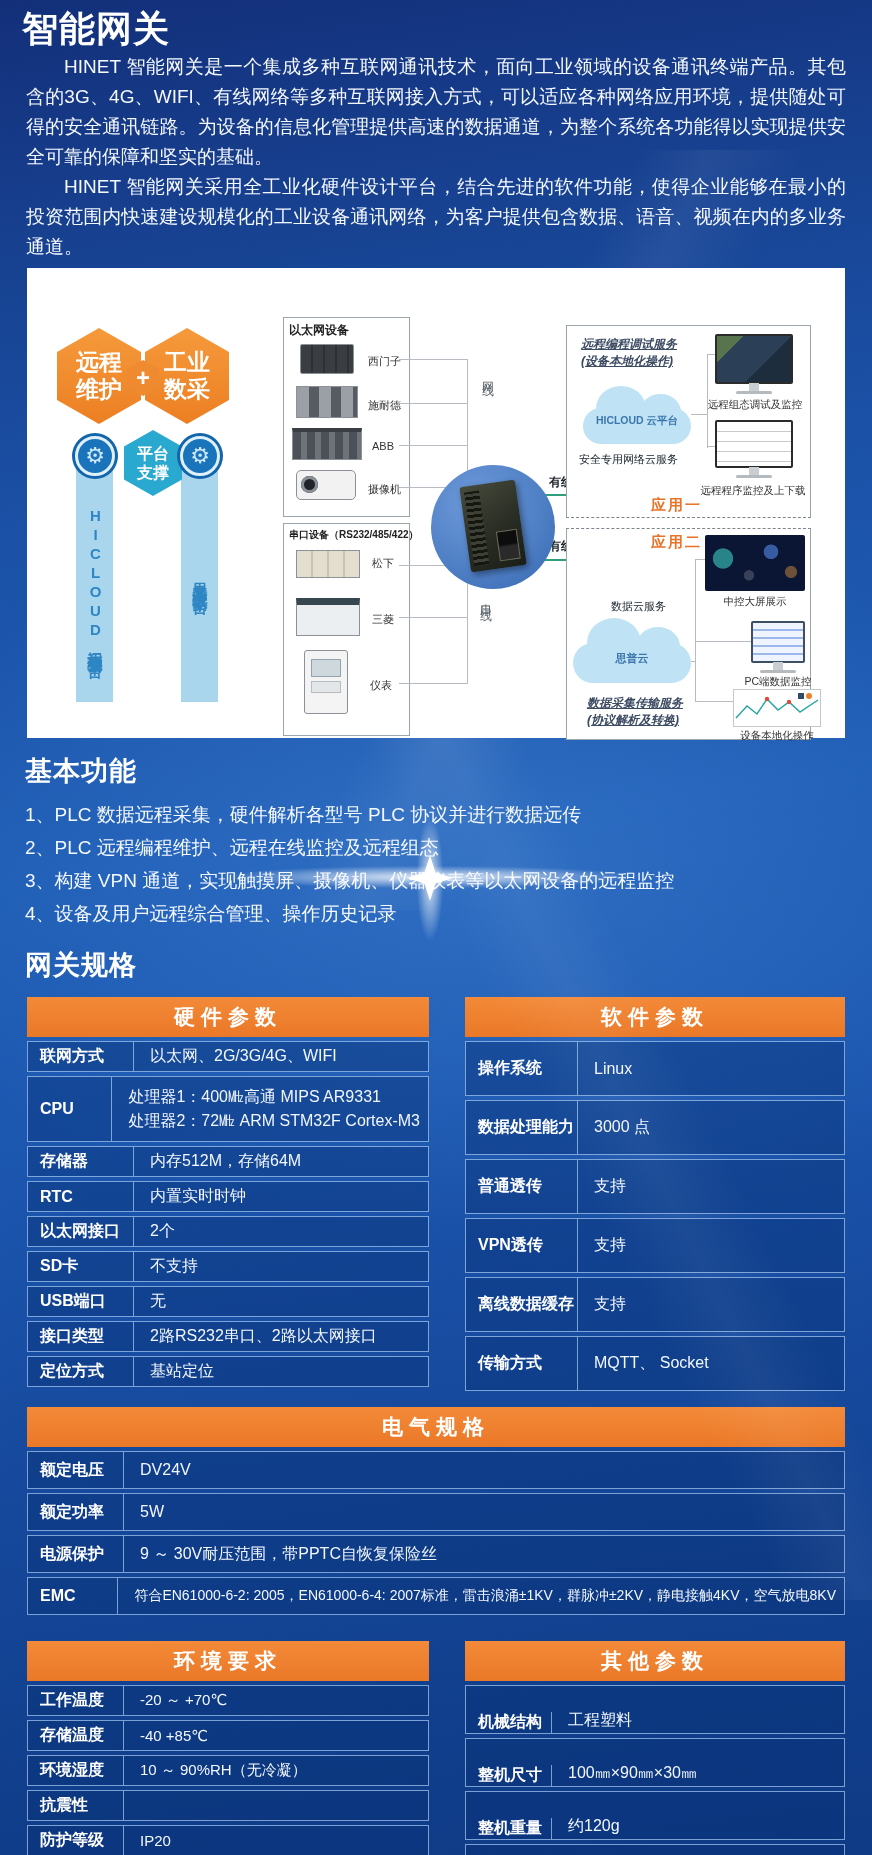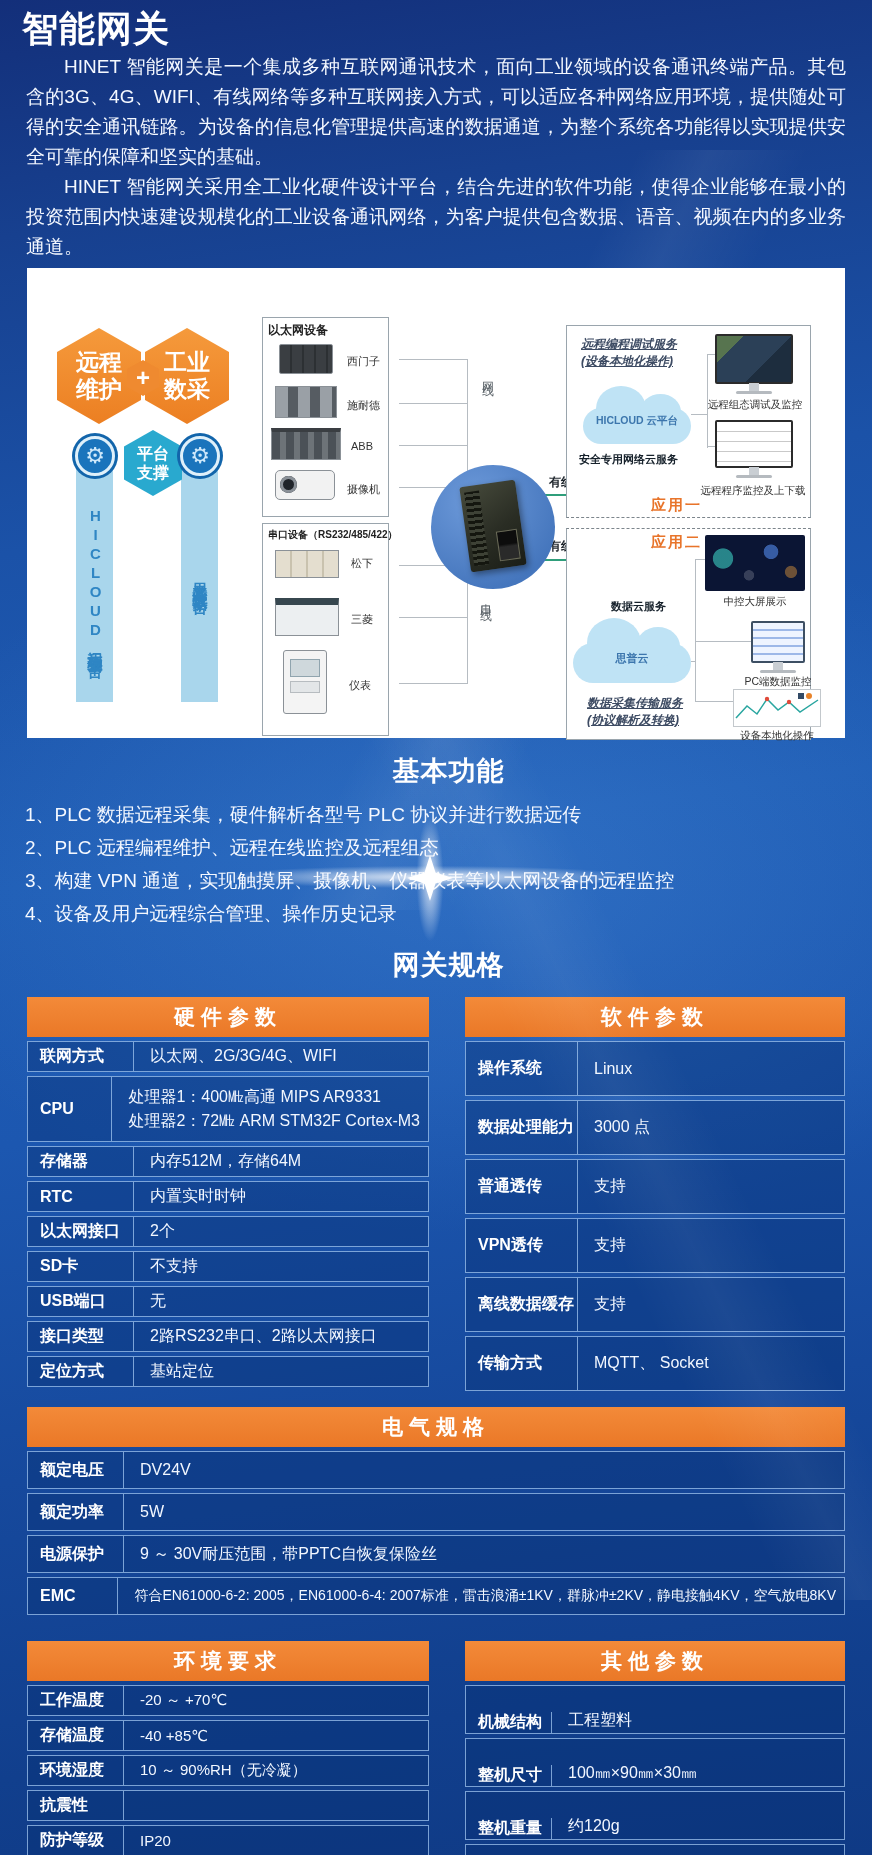--- a/index.html
+++ b/index.html
@@ -39,21 +39,21 @@
   .hx-c span { width:36px; }
   .pillar { position:absolute; top:190px; width:37px; height:244px; background:#a9d6ec;
     writing-mode:vertical-lr; text-orientation:upright; display:flex; align-items:center; justify-content:center;
     color:#2f86c4; font-weight:bold; font-size:15px; letter-spacing:2px; }
   .pillar.p1 { left:49px; } .pillar.p2 { left:154px; }
   .gearc { position:absolute; top:168px; width:40px; height:40px; border-radius:50%;
     background:#1a74bc; border:3px solid #dff0fa; box-shadow:0 0 0 3px #1265ab;
     display:flex; align-items:center; justify-content:center; color:#cfe9fb; font-size:22px; z-index:4; }
   .gearc.g1 { left:48px; } .gearc.g2 { left:153px; }
 
-  .devbox { position:absolute; left:235px; width:127px; border:1px solid #9aa5ad; background:#fff;text-align:right; }
+  .devbox { position:absolute; left:256px; width:127px; border:1px solid #9aa5ad; background:#fff;text-align:right; }
   .devbox.ethbox { top:49px; height:200px; }
   .devbox.serbox { top:255px; height:213px; }
   .devbox-title { position:absolute; left:5px; top:4px; font-size:12px; font-weight:bold; color:#222; white-space:nowrap; }
   .serbox .devbox-title { font-size:10px; }
   .dev { position:absolute; border:1px solid #8b9197; background:#d9dcde; }
   .dev.dark { background:repeating-linear-gradient(90deg,#3a3e42 0 10px,#2c3033 10px 12px); border-radius:2px; }
   .dev.mods { background:repeating-linear-gradient(90deg,#9aa0a6 0 12px,#565c62 12px 22px); }
   .dev.rack { background:repeating-linear-gradient(90deg,#4b5157 0 8px,#6d7378 8px 14px); border-top:4px solid #3a3e42; }
   .dev.cam  { background:#f2f2f2; border-radius:5px; }
   .dev.cam::after { content:""; position:absolute; left:4px; top:5px; width:17px; height:17px; border-radius:50%;
@@ -82,41 +82,41 @@
   .appbox { position:absolute; left:539px; width:245px; border:1px solid #9aa5ad; background:#fff; }
   .appbox.a1 { top:57px; height:193px; border-bottom:1px dashed #7c858c; }
   .appbox.a2 { top:260px; height:212px; border-top:1px dashed #7c858c; }
   .svc { position:absolute; font-size:12px; font-weight:bold; font-style:italic; color:#3d4b63;
     text-decoration:underline; white-space:nowrap; }
   .app-tag { position:absolute; font-size:15px; font-weight:bold; color:#e8742a; letter-spacing:2px; }
   .cloud { position:absolute; background:#bfe3f5; border-radius:22px; }
   .cloud::before { content:""; position:absolute; left:12%; top:-62%; width:46%; height:125%; background:#bfe3f5; border-radius:50%; }
   .cloud::after  { content:""; position:absolute; right:9%; top:-40%; width:38%; height:100%; background:#bfe3f5; border-radius:50%; }
   .cloud-text { position:absolute; text-align:center; color:#3c76ad; font-weight:bold; z-index:2; }
-  .subline { position:absolute; font-size:11px; font-weight:bold; color:#16212b; white-space:nowrap; }
+  .subline { position:absolute; font-size:11px; font-weight:normal; color:#16212b; white-space:nowrap; }
 
   .screen { position:absolute; border:2px solid #2b2b2b; border-radius:2px; background:#10263f; }
   .screen.withstand::before { content:""; position:absolute; left:50%; bottom:-9px; transform:translateX(-50%);
     width:10px; height:8px; background:#c9ced3; }
   .screen.withstand::after { content:""; position:absolute; left:50%; bottom:-12px; transform:translateX(-50%);
     width:36px; height:3px; background:#b5babf; border-radius:2px; }
   .screen.scada { background:linear-gradient(135deg,#57744f 0 22%,#2b4057 22% 62%,#1d2d3e 62%); }
   .screen.doc { background:repeating-linear-gradient(180deg,#ffffff 0 9px,#c9c9c9 9px 10px); }
   .screen.dash { border:none; background:
       radial-gradient(circle at 18% 42%, rgba(64,224,208,.55) 0 11%, transparent 12%),
       radial-gradient(circle at 66% 30%, rgba(90,150,255,.55) 0 9%, transparent 10%),
       radial-gradient(circle at 44% 72%, rgba(255,255,255,.18) 0 7%, transparent 8%),
       radial-gradient(circle at 86% 66%, rgba(255,170,60,.4) 0 6%, transparent 7%),
       #0b1534; }
   .screen.pc { border:2px solid #3d4f63; background:repeating-linear-gradient(180deg,#eef4ff 0 6px,#9db8e8 6px 8px); }
   .mobilechart { position:absolute; background:#fff; border:1px solid #c3c8cc; }
   .sshot-label { position:absolute; font-size:10.5px; color:#333; text-align:center; white-space:nowrap; }
 
   
-  h2.section { font-size:27px; font-weight:bold; letter-spacing:1px;text-align:center; }
+  h2.section { font-size:27px; font-weight:bold; letter-spacing:1px; }
   h2.funcs-title { margin:15px 0 9px 25px; }
   h2.specs-title { margin:17px 0 0 25px; position:relative; z-index:2; }
   ul.funcs { list-style:none; margin:0 0 0 25px; }
   ul.funcs li { font-size:19px; line-height:33px; color:#f4f8ff; }
 
   .tables-row { display:flex; gap:36px; margin:14px 27px 0; align-items:flex-start; }
   .tables-row.r2 { margin-top:26px; }
   .t-elec { margin:16px 27px 0; }
   .spec-table .spec-header { height:40px; background:linear-gradient(180deg,#f38a39,#ea7827);
     display:flex; align-items:center; justify-content:center; font-size:21px; font-weight:bold;

